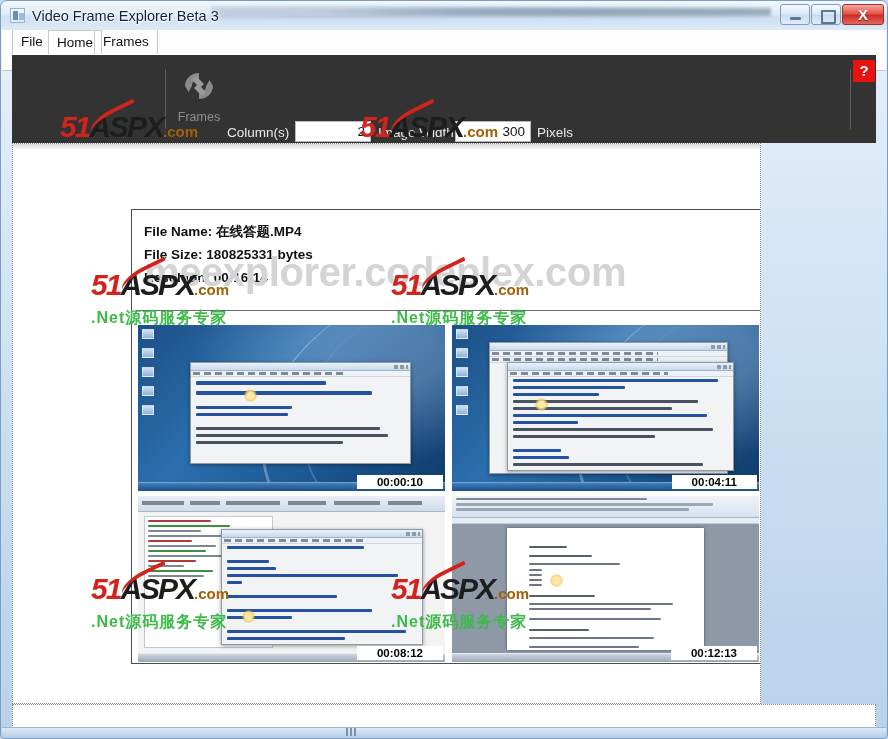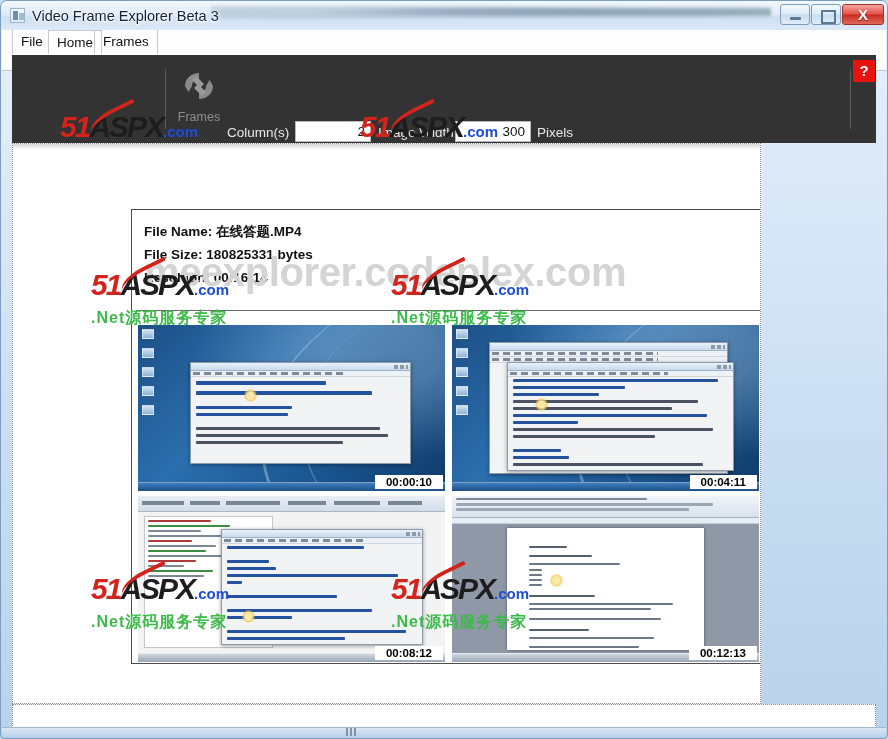--- a/index.html
+++ b/index.html
@@ -209,21 +209,21 @@
     position:absolute; left:6px; top:115px; width:635px; height:334px;
     display:grid; grid-template-columns:307px 307px; grid-template-rows:166px 166px;
     gap:5px 7px;
   }
   .thumb {
     position:relative; background:#000; overflow:hidden; cursor:default;
   }
   .thumb .tstamp {
     position:absolute; right:2px; bottom:2px; z-index:6;
     background:#fff; color:#000; font-size:11.5px; font-weight:bold;
-    padding:0 11px; line-height:14px; font-family:"Liberation Sans", sans-serif;
+    padding:0 20px; line-height:14px; font-family:"Liberation Sans", sans-serif;
   }
 
   
   .scr { position:absolute; left:0; top:0; width:100%; height:100%; }
 
   
   .desk-blue {
     background:
       radial-gradient(ellipse at 80% 18%, rgba(255,255,255,.22) 0 16%, transparent 55%),
       linear-gradient(135deg,#1d4f86 0%,#2b6fae 38%,#1a5590 70%,#0f3a68 100%);
@@ -323,21 +323,21 @@
   .wm {
     position:absolute; z-index:9; pointer-events:none; white-space:nowrap;
     font-family:"Liberation Sans", sans-serif;
   }
   .wm .logo {
     font-size:30px; font-weight:bold; font-style:italic; letter-spacing:-2px;
     line-height:30px;
   }
   .wm .logo .d { color:#d2241c; }
   .wm .logo .k { color:#1d1d1d; }
-  .wm .logo .s { font-size:15px; color:#1d4ed8; font-weight:bold; font-style:normal; letter-spacing:0; }
+  .wm .logo .s { font-size:15px; color:#a16207; font-weight:bold; font-style:normal; letter-spacing:0; }
   .wm .slash {
     position:absolute; left:28px; top:-3px; width:52px; height:20px;
     border-top:4px solid #d2241c;
     transform:rotate(-26deg);
     border-radius:60% 0 0 0;
   }
   .wm .cn {
     font-size:16px; color:#3dbb4a; font-weight:bold; line-height:20px;
     margin-top:3px; letter-spacing:1px;
   }

